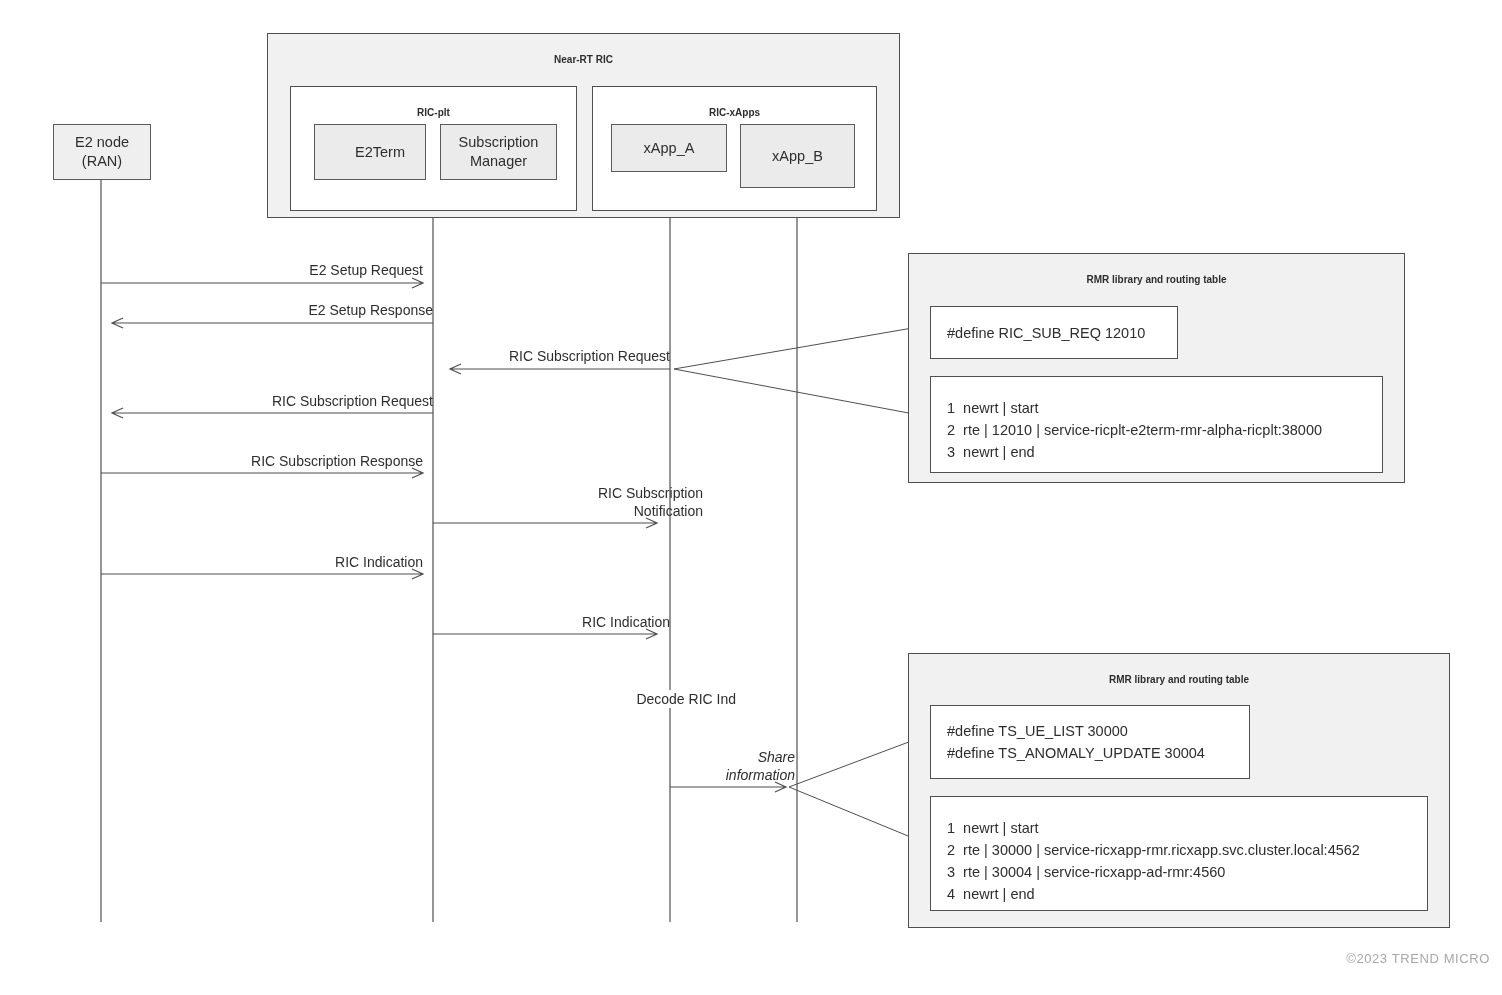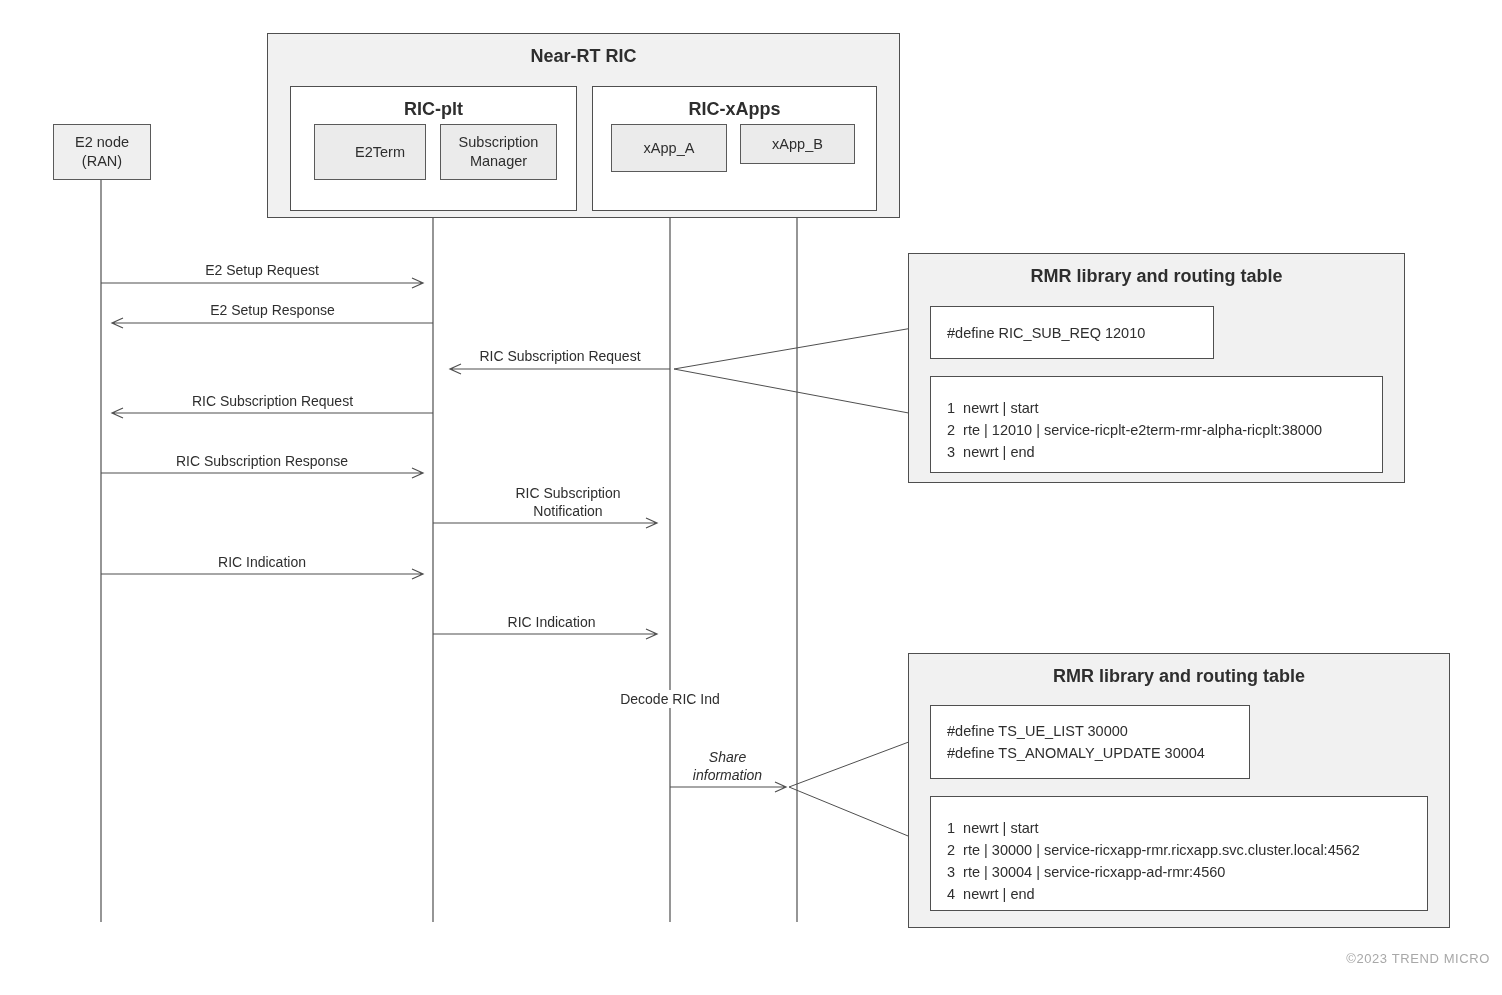--- a/index.html
+++ b/index.html
@@ -8,26 +8,26 @@
   .canvas { position: relative; width: 1502px; height: 995px; background: #fff; overflow: hidden; }
   .abs { position: absolute; }
   .outer-box { background: #f1f1f1; border: 1px solid #4f4f4f; }
   .white-box { background: #ffffff; border: 1px solid #4f4f4f; margin-top: 8px; }
   .comp-box {
     background: #ebebeb; border: 1px solid #5a5a5a;
     display: flex; align-items: center; justify-content: center;
     text-align: center; font-size: 14.5px; line-height: 19px;
   }
   .box-title {
-    font-weight: bold; font-size: 18px; text-align: center;
-    width: 100%; position: absolute; top: 12px; left: 0;
+    font-weight: bold; font-size: 10px; text-align: center;
+    width: 100%; position: absolute; top: 20px; left: 0;
   }
   .msg-label {
     position: absolute; font-size: 14px; line-height: 18px;
-    text-align: center; white-space: pre-wrap; color: #2e2e2e;
+    text-align: right; white-space: pre-wrap; color: #2e2e2e;
   }
   .prewrap { white-space: pre-wrap; }
   .code-lines { font-size: 14.5px; line-height: 22px; }
   .code-line { white-space: pre-wrap; }
   .define-box { display: flex; flex-direction: column; justify-content: center; padding-left: 16px; }
   .routing-box { padding: 20px 16px; }
   svg.overlay { position: absolute; left: 0; top: 0; }
   .footer-note {
     position: absolute; font-size: 13px; letter-spacing: 0.6px; color: #a8a8a8;
   }
@@ -73,42 +73,42 @@
     <div class="box-title">RIC-plt</div>
   </div>
   <div class="abs comp-box prewrap" style="left:314px; top:124px; width:112px; height:56px;padding-left:20px;">E2Term</div>
   <div class="abs comp-box prewrap" style="left:440px; top:124px; width:117px; height:56px;">Subscription
 Manager</div>
 
   <div class="abs white-box" style="left:592px; top:78px; width:285px; height:125px;">
     <div class="box-title">RIC-xApps</div>
   </div>
   <div class="abs comp-box prewrap" style="left:611px; top:124px; width:116px; height:48px;">xApp_A</div>
-  <div class="abs comp-box prewrap" style="left:740px; top:124px; width:115px; height:40px;">xApp_B</div>
+  <div class="abs comp-box prewrap" style="left:740px; top:124px; width:115px; height:64px;">xApp_B</div>
 
   <div class="abs comp-box prewrap" style="left:53px; top:124px; width:98px; height:56px; background:#efefef;">E2 node
 (RAN)</div>
 
   <div class="msg-label" style="left:101px; top:261px; width:322px;">E2 Setup Request</div>
   <div class="msg-label" style="left:112px; top:301px; width:321px;">E2 Setup Response</div>
   <div class="msg-label" style="left:450px; top:347px; width:220px;">RIC Subscription Request</div>
   <div class="msg-label" style="left:112px; top:392px; width:321px;">RIC Subscription Request</div>
   <div class="msg-label" style="left:101px; top:452px; width:322px;">RIC Subscription Response</div>
   <div class="msg-label" style="left:433px; top:484px; width:270px;">RIC Subscription
 Notification</div>
   <div class="msg-label" style="left:101px; top:553px; width:322px;">RIC Indication</div>
   <div class="msg-label" style="left:433px; top:613px; width:237px;">RIC Indication</div>
   <div class="msg-label mask-bg" style="left:604px; top:690px; width:132px;">Decode RIC Ind</div>
   <div class="msg-label" style="left:660px; top:748px; width:135px;font-style:italic;">Share
 information</div>
 
   <div class="abs outer-box" style="left:908px; top:253px; width:497px; height:230px;">
     <div class="box-title">RMR library and routing table</div>
   </div>
-  <div class="abs white-box define-box code-lines" style="left:930px; top:298px; width:284px; height:53px;">
+  <div class="abs white-box define-box code-lines" style="left:930px; top:298px; width:248px; height:53px;">
     <div class="code-line">#define RIC_SUB_REQ 12010</div>
   </div>
   <div class="abs white-box routing-box code-lines" style="left:930px; top:368px; width:453px; height:97px;">
     <div class="code-line">1  newrt | start</div>
     <div class="code-line">2  rte | 12010 | service-ricplt-e2term-rmr-alpha-ricplt:38000</div>
     <div class="code-line">3  newrt | end</div>
   </div>
 
   <div class="abs outer-box" style="left:908px; top:653px; width:542px; height:275px;">
     <div class="box-title">RMR library and routing table</div>

